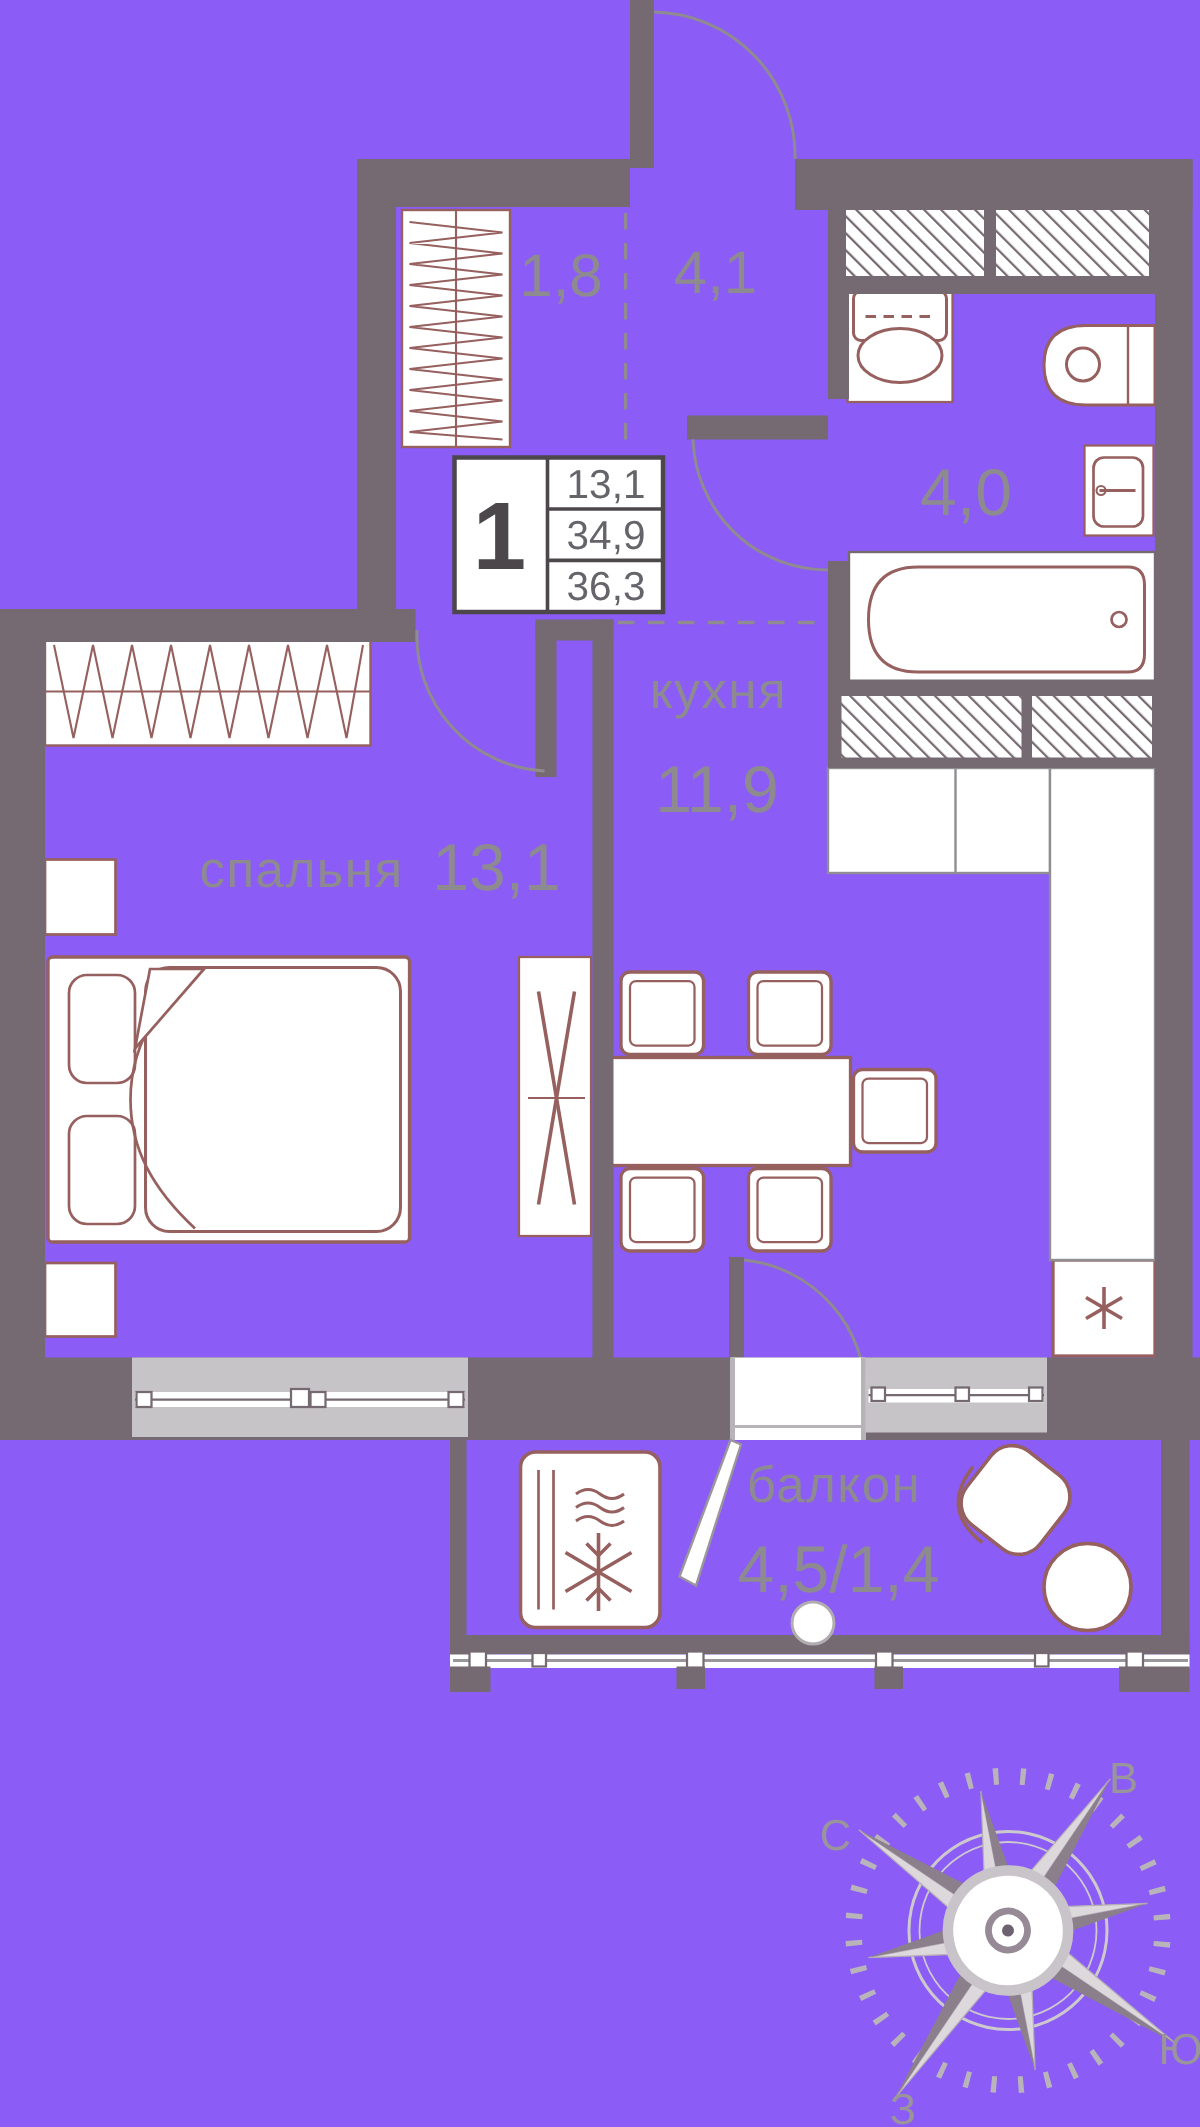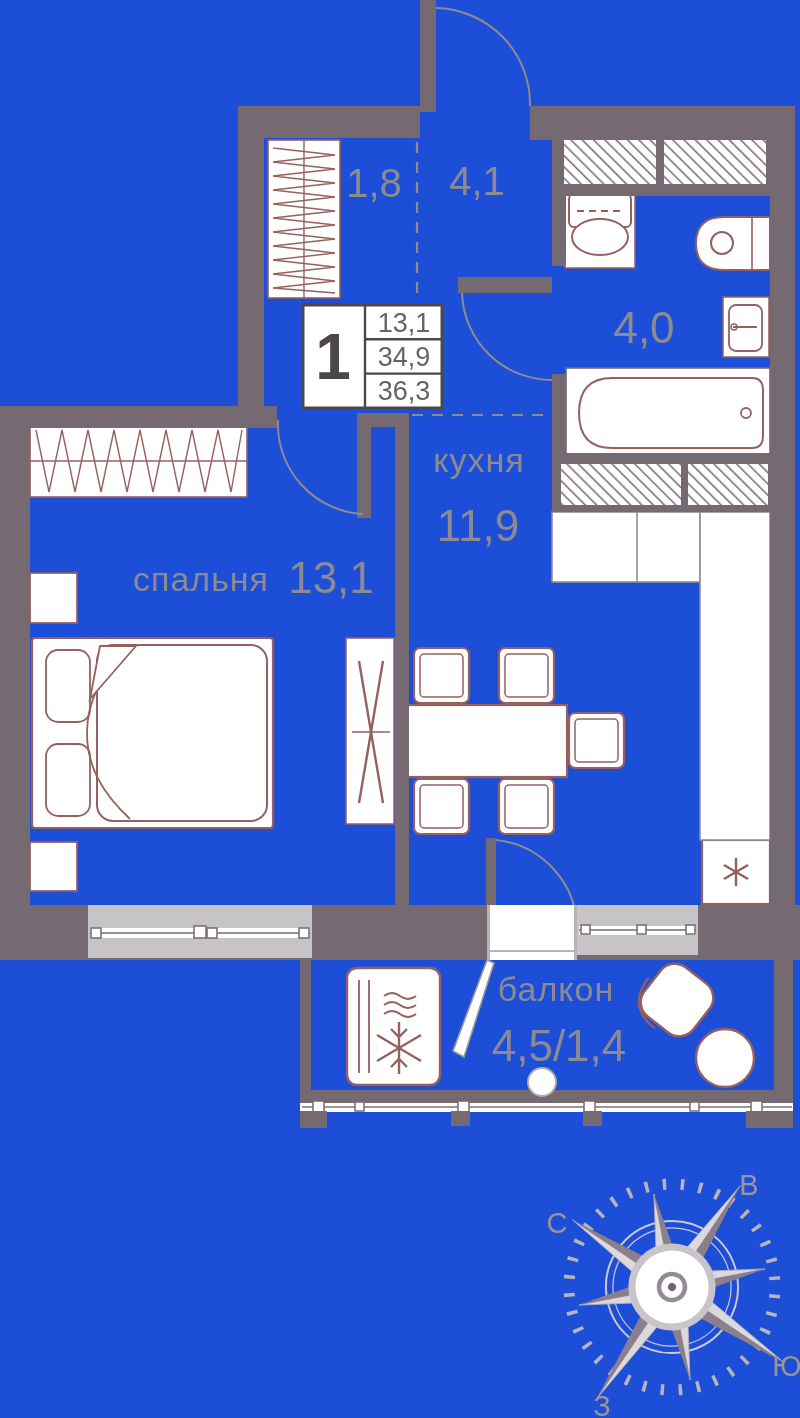--- a/index.html
+++ b/index.html
@@ -1,16 +1,16 @@
 <!DOCTYPE html>
 <html><head>
 <meta charset="utf-8">
 <style>
   html,body{margin:0;padding:0;background:#fff;}
-  #stage{position:relative;width:800px;height:1418px;background:#1d4ed8;overflow:hidden;}
+  #stage{position:relative;width:800px;height:1418px;background:#8b5cf6;overflow:hidden;}
   svg{display:block;}
   text{font-family:"Liberation Sans","DejaVu Sans",sans-serif;}
   .room-name{font-size:34px;letter-spacing:1px;}
   .room-num{font-size:44px;}
   .room-num-sm{font-size:40px;}
   .card-num{font-size:27px;}
   .card-big{font-size:64px;font-weight:bold;}
   .compass-lbl{font-size:29px;}
 </style>
 </head>

